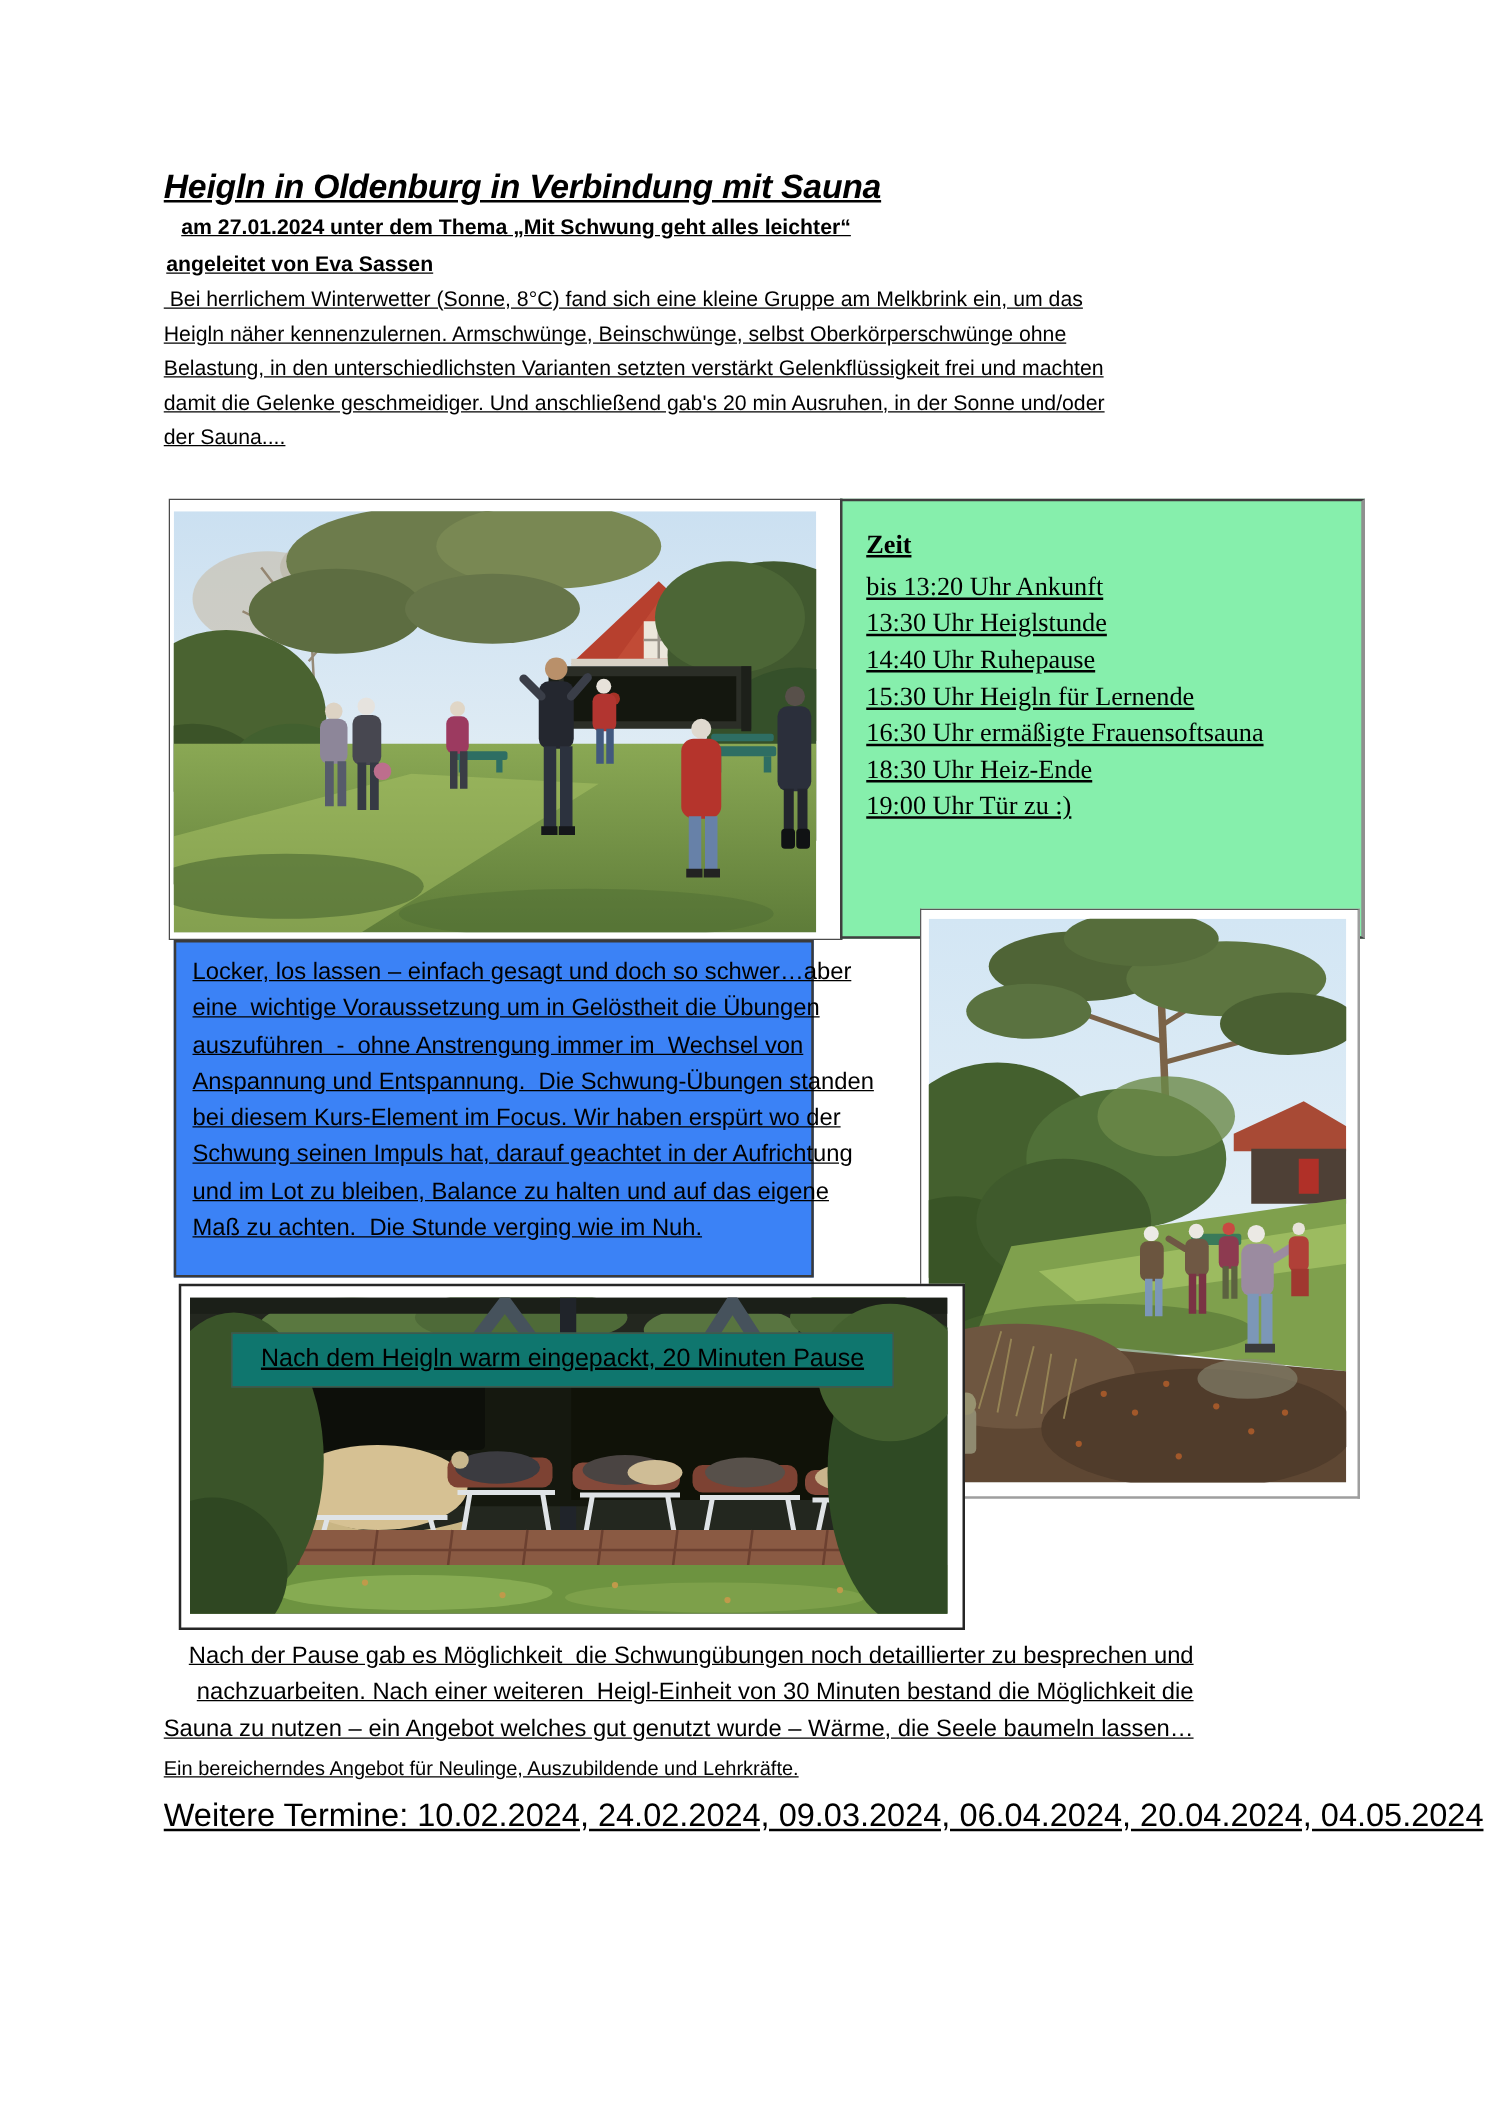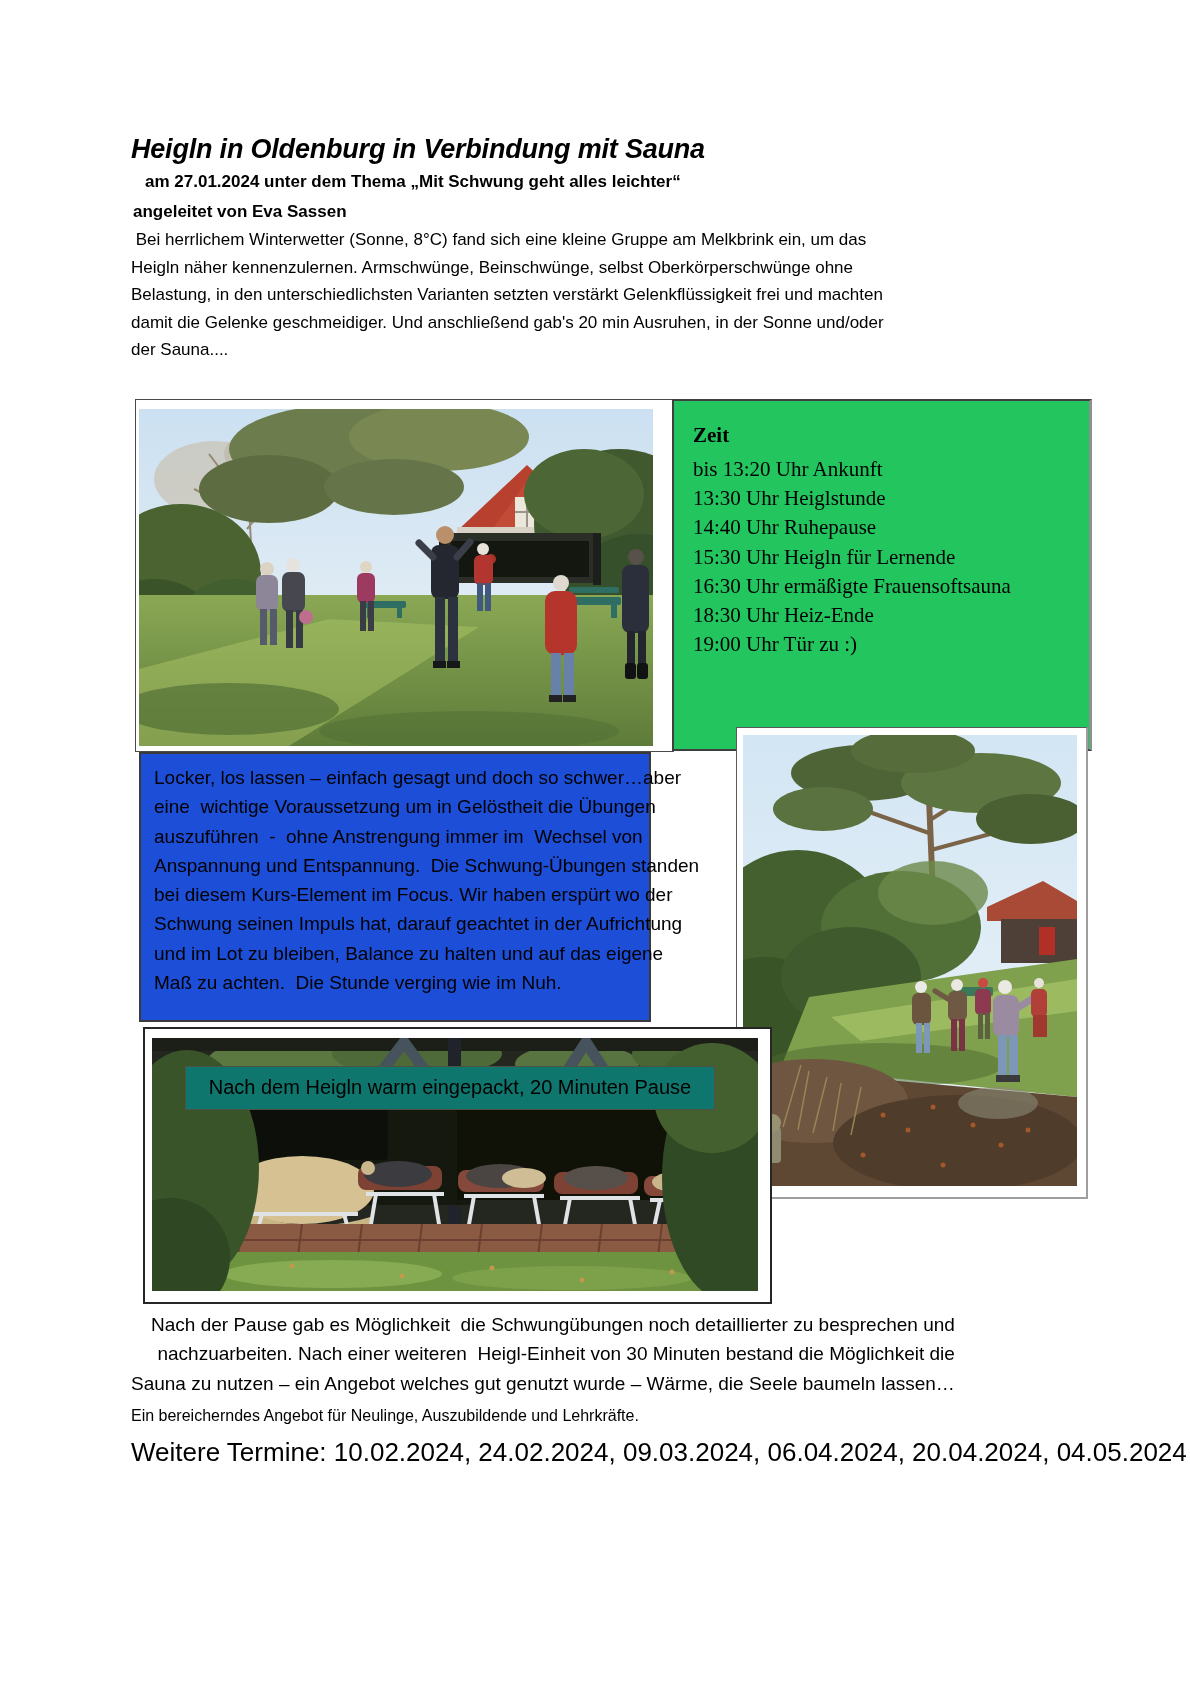--- a/index.html
+++ b/index.html
@@ -1,32 +1,32 @@
 <!DOCTYPE html>
 <html><head>
 <meta charset="utf-8">
 <style>
   html,body{margin:0;padding:0;background:#fff;}
   body{width:1190px;height:1684px;position:relative;overflow:hidden;
        font-family:"Liberation Sans",sans-serif;color:#000;}
-  .abs{position:absolute;}
+  .abs{position:absolute;text-decoration:underline;}
   .pre{white-space:pre;}
   #title{left:131px;top:134px;font-size:27px;font-weight:bold;font-style:italic;letter-spacing:-0.2px;}
   #subtitle{left:133px;top:172px;font-size:17px;font-weight:bold;margin-left:12px;}
   #byline{left:133px;top:202px;font-size:17px;font-weight:bold;}
   #intro{left:131px;top:226px;font-size:17px;line-height:27.5px;}
   .frame1{left:135px;top:399px;width:537px;height:351px;border:1px solid #4a4a4a;z-index:1;background:#fff;}
   .photo1{left:139px;top:409px;width:514px;height:337px;z-index:1;}
   .zeitbox{left:672px;top:399px;width:420px;height:352px;box-sizing:border-box;
-           border:2px solid #3f3f3f;border-right:3px solid #8f8f8f;z-index:1;background:#22c55e;
+           border:2px solid #3f3f3f;border-right:3px solid #8f8f8f;z-index:1;background:#86efac;
            padding:20px 0 0 19px;font-family:"Liberation Serif","DejaVu Serif",serif;}
   .zeit-heading{font-size:21px;font-weight:bold;line-height:29px;margin-bottom:5px;}
   .zeit-item{font-size:21px;line-height:29.2px;white-space:nowrap;}
   .reflection{left:139px;top:752px;width:512px;height:270px;box-sizing:border-box;
-              border:2px solid #3a3a3a;background:#1d4ed8;z-index:2;padding:9px 0 0 13px;
+              border:2px solid #3a3a3a;background:#3b82f6;z-index:2;padding:9px 0 0 13px;
               font-size:19px;line-height:29.3px;}
   .frame2{left:736px;top:727px;width:349px;height:469px;background:#fff;z-index:3;
           border:1px solid #5a5a5a;border-right:2px solid #9e9e9e;border-bottom:2px solid #9e9e9e;}
   .photo2{left:743px;top:735px;width:334px;height:451px;z-index:3;}
   .frame3{left:143px;top:1027px;width:625px;height:273px;background:#fff;border:2px solid #262626;z-index:4;}
   .photo3{left:152px;top:1038px;width:606px;height:253px;z-index:4;}
   .banner{left:185px;top:1066px;width:528px;height:42px;background:#0f766e;border:1px solid #4e5244;
           z-index:5;font-size:20px;line-height:41px;text-align:center;}
   #closing{left:131px;top:1310px;font-size:19px;line-height:29.3px;text-align:right;}
   #note{left:131px;top:1407px;font-size:16px;}

